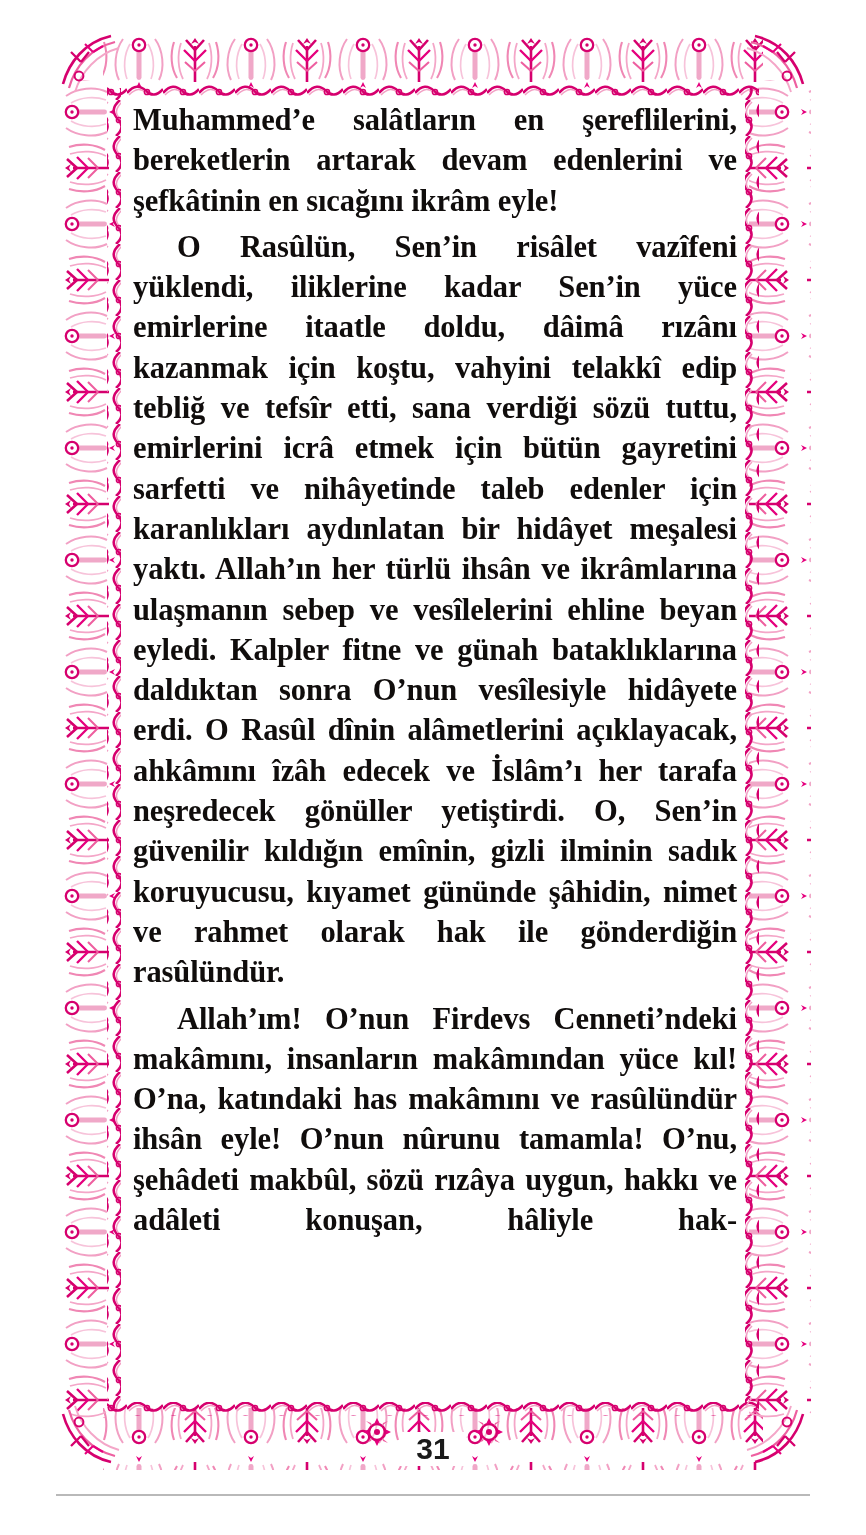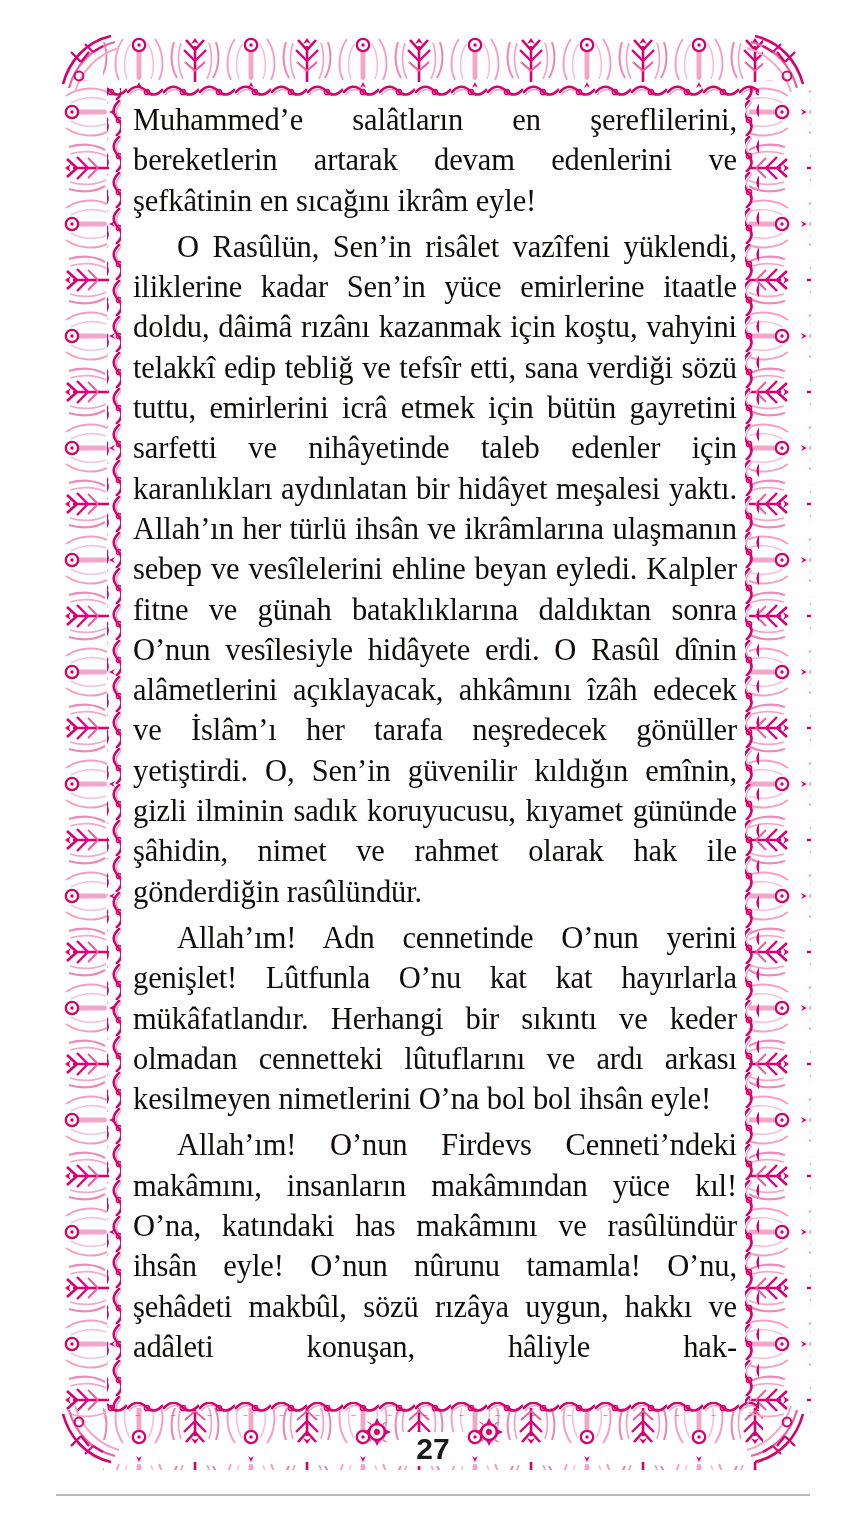--- a/index.html
+++ b/index.html
@@ -51,20 +51,21 @@
   .para {
     margin: 0 0 6px 0;
     font-size: 30.5px;
     line-height: 40.3px;
     text-align: justify;
     text-justify: inter-word;
     color: #100d0c;
     letter-spacing: -0.1px;
     -webkit-hyphens: none;
     hyphens: none;
+    font-weight: bold;
   }
   .para.indent { text-indent: 44px; }
   .para:last-child { margin-bottom: 0; }
 
   
   .para.justify-last {
     text-align-last: justify;
   }
 
   
@@ -232,23 +233,22 @@
       <rect x="690" y="60" width="14" height="1320" fill="url(#rope-v)"></rect>
 
       <use href="#rosette" x="322" y="1404"></use>
       <use href="#rosette" x="434" y="1404"></use>
     </svg>
   </div>
 
   <div class="text-column">
     <p class="para">Muhammed’e salâtların en şereflilerini, bereketlerin artarak devam edenlerini ve şefkâtinin en sıcağını ikrâm eyle!</p>
     <p class="para indent">O Rasûlün, Sen’in risâlet vazîfeni yüklendi, iliklerine kadar Sen’in yüce emirlerine itaatle doldu, dâimâ rızânı kazanmak için koştu, vahyini telakkî edip tebliğ ve tefsîr etti, sana verdiği sözü tuttu, emirlerini icrâ etmek için bütün gayretini sarfetti ve nihâyetinde taleb edenler için karanlıkları aydınlatan bir hidâyet meşalesi yaktı. Allah’ın her türlü ihsân ve ikrâmlarına ulaşmanın sebep ve vesîlelerini ehline beyan eyledi. Kalpler fitne ve günah bataklıklarına daldıktan sonra O’nun vesîlesiyle hidâyete erdi. O Rasûl dînin alâmetlerini açıklayacak, ahkâmını îzâh edecek ve İslâm’ı her tarafa neşredecek gönüller yetiştirdi. O, Sen’in güvenilir kıldığın emînin, gizli ilminin sadık koruyucusu, kıyamet gününde şâhidin, nimet ve rahmet olarak hak ile gönderdiğin rasûlündür.</p>
-    <p class="para indent">Allah’ım! Adn cennetinde O’nun yerini genişlet! Lûtfunla O’nu kat kat hayırlarla mükâfatlandır. Herhangi bir sıkıntı ve keder olmadan cennetteki lûtuflarını ve ardı arkası kesilmeyen nimetlerini O’na bol bol ihsân eyle!</p>
     <p class="para indent justify-last">Allah’ım! O’nun Firdevs Cenneti’ndeki makâmını, insanların makâmından yüce kıl! O’na, katındaki has makâmını ve rasûlündür ihsân eyle! O’nun nûrunu tamamla! O’nu, şehâdeti makbûl, sözü rızâya uygun, hakkı ve adâleti konuşan, hâliyle hak-</p>
   </div>
 
   <div class="page-number-wrap">
-    <span class="page-number">27</span>
+    <span class="page-number">31</span>
   </div>
 
   <div class="bottom-rule"></div>
 
 </div>
 
 </body></html>

